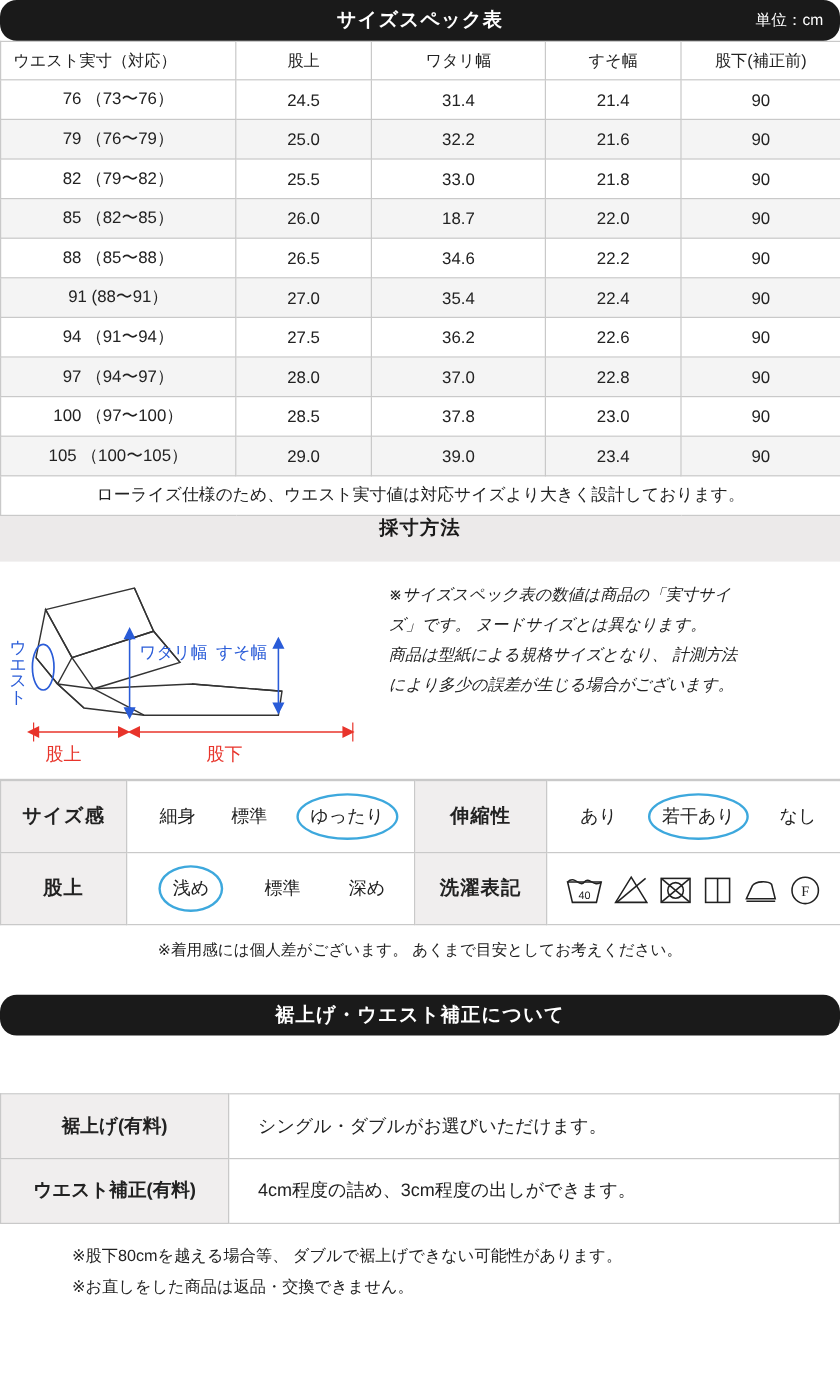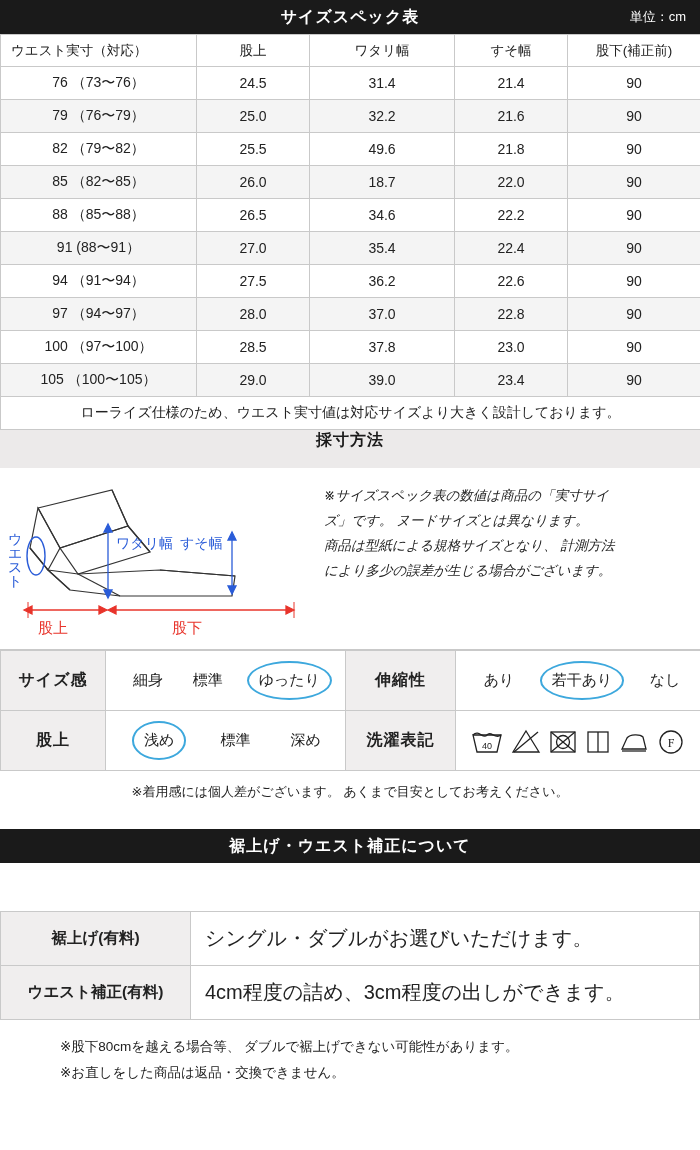--- a/index.html
+++ b/index.html
@@ -17,20 +17,21 @@
     background: #1a1a1a;
     color: #ffffff;
     height: 34px;
     display: flex;
     align-items: center;
     justify-content: center;
     position: relative;
     font-weight: bold;
     font-size: 16px;
     letter-spacing: 1px;
+    border-radius: 14px;
   }
   .bar .unit {
     position: absolute;
     right: 14px;
     top: 50%;
     transform: translateY(-50%);
     font-size: 13px;
     font-weight: normal;
     letter-spacing: 0;
   }
@@ -148,22 +149,22 @@
   .gap { height: 14px; background: #ffffff; }
   table.hem {
     border-collapse: collapse;
     width: 700px;
     table-layout: fixed;
     margin-top: 48px;
   }
   table.hem td {
     border: 1px solid #c9c9c9;
     height: 54px;
-    font-size: 20px;
-    padding: 0 14px;
+    font-size: 15px;
+    padding: 0 24px;
   }
   table.hem td.lbl {
     background: #f0eeee;
     font-weight: bold;
     width: 190px;
     text-align: center;
     font-size: 15.5px;
     padding: 0;
   }
   .hem-notes {
@@ -214,21 +215,21 @@
       <tr class="alt">
         <td class="first">79 （76〜79）</td>
         <td>25.0</td>
         <td>32.2</td>
         <td>21.6</td>
         <td>90</td>
       </tr>
       <tr>
         <td class="first">82 （79〜82）</td>
         <td>25.5</td>
-        <td>49.6</td>
+        <td>33.0</td>
         <td>21.8</td>
         <td>90</td>
       </tr>
       <tr class="alt">
         <td class="first">85 （82〜85）</td>
         <td>26.0</td>
         <td>18.7</td>
         <td>22.0</td>
         <td>90</td>
       </tr>

